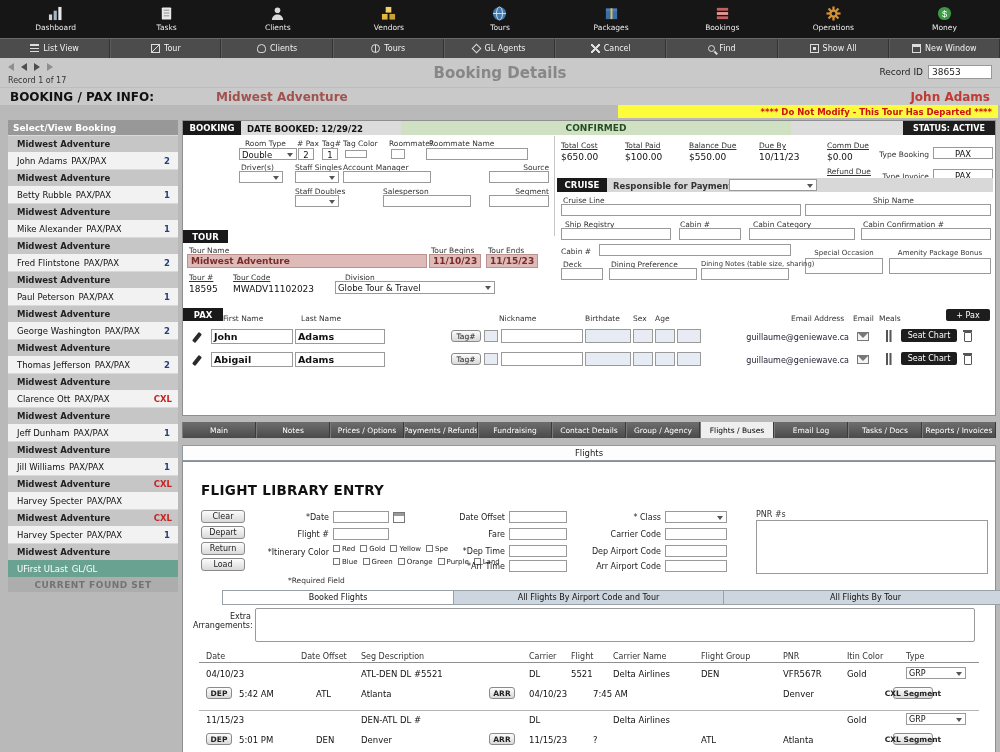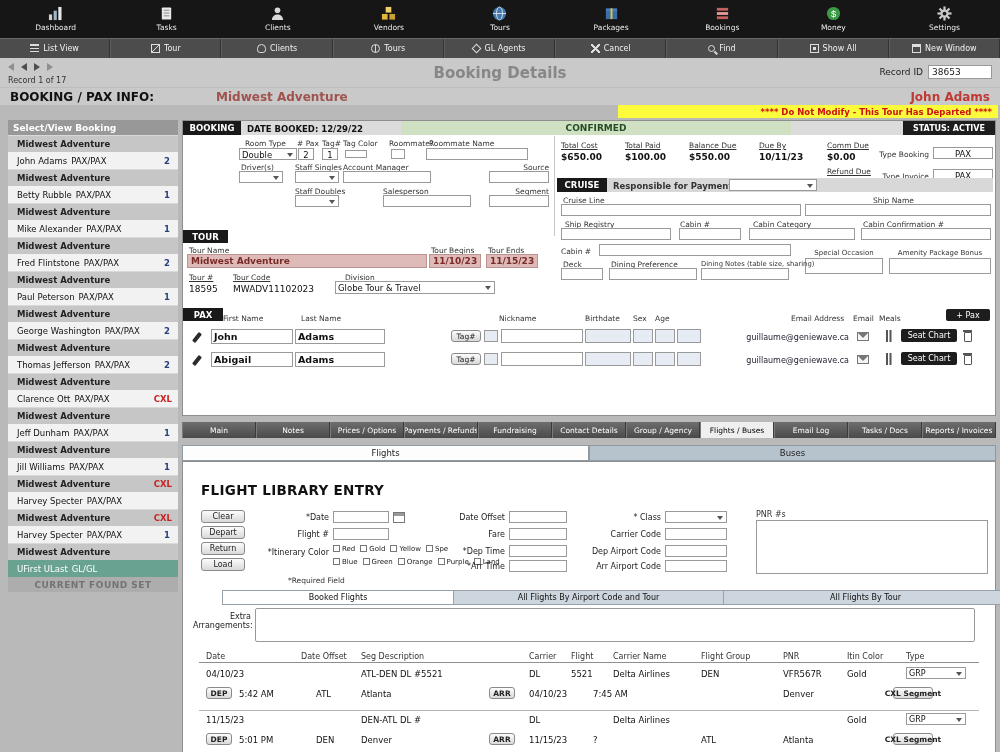--- a/index.html
+++ b/index.html
@@ -67,21 +67,21 @@
   
   .panel { background:#fff; border:1px solid #8f8f8f; }
   .blktab { position:absolute; background:#191919; color:#fff; font-weight:bold; font-size:8.5px; display:flex; align-items:center; justify-content:center; }
   .lbl { position:absolute; font-size:7.5px; color:#333; white-space:nowrap; }
   .lbl.u { text-decoration:underline; }
   .fld { position:absolute; background:#fff; border:1px solid #9a9a9a; font-size:8.5px; padding:1px 2px; white-space:nowrap; overflow:hidden; cursor:text; }
   .fld.ctr { text-align:center; }
   .tint { background:#e7ecf4; }
   .sel { position:absolute; background:#fff; border:1px solid #9a9a9a; font-size:8.5px; padding:1px 12px 1px 2px; white-space:nowrap; overflow:hidden; cursor:pointer; }
   .sel::after { content:""; position:absolute; right:3px; top:4px; border:3px solid transparent; border-top:4px solid #555; }
-  .val { position:absolute; font-size:9px; font-weight:bold; white-space:nowrap; }
+  .val { position:absolute; font-size:9px; font-weight:normal; white-space:nowrap; }
   .gbtn { background:linear-gradient(#fcfcfc,#d9d9d9); border:1px solid #8a8a8a; border-radius:3px; font-size:8px; color:#222; display:flex; align-items:center; justify-content:center; cursor:pointer; white-space:nowrap; }
   .bbtn { background:#1d1d1d; color:#fff; border-radius:2px; font-size:8px; display:flex; align-items:center; justify-content:center; cursor:pointer; }
   .swatch { position:absolute; border:1px solid #999; background:#fff; }
   .vdiv { position:absolute; border-left:1px solid #c6c6c6; }
 
   
   .booking-panel { position:relative; height:296px; margin-top:2px; }
   .strip-band { position:absolute; left:0; top:0; right:0; height:14px; background:#dcdcdc; }
   .date-booked { position:absolute; left:64px; top:3px; font-size:8.5px; font-weight:bold; }
   .confirmed { position:absolute; left:218px; top:0; width:390px; height:14px; background:#cfe0c3; color:#234d23; font-weight:bold; font-size:9px; display:flex; align-items:center; justify-content:center; }
@@ -214,38 +214,38 @@
           <rect x="2" y="2" width="12" height="3" fill="#c2605e"></rect>
           <rect x="2" y="6.5" width="12" height="3" fill="#e49a98"></rect>
           <rect x="2" y="11" width="12" height="3" fill="#c2605e"></rect>
         </svg>
       </span>
     <span>Bookings</span>
   </div>
   <div class="app-item">
     <span>
         <svg viewBox="0 0 16 16">
+          <rect x="6.8" y="0.5" width="2.4" height="15" fill="#d89030"></rect>
+          <rect x="0.5" y="6.8" width="15" height="2.4" fill="#d89030"></rect>
+          <rect x="6.8" y="0.5" width="2.4" height="15" fill="#d89030" transform="rotate(45 8 8)"></rect>
+          <rect x="0.5" y="6.8" width="15" height="2.4" fill="#d89030" transform="rotate(45 8 8)"></rect>
+          <circle cx="8" cy="8" r="4.4" fill="#d89030"></circle>
+          <circle cx="8" cy="8" r="2" fill="#161616"></circle>
+        </svg>
+      </span>
+    <span>Operations</span>
+  </div>
+  <div class="app-item">
+    <span>
+        <svg viewBox="0 0 16 16">
           <circle cx="8" cy="8" r="7" fill="#3a9a45"></circle>
           <text x="8" y="11.5" font-size="10" fill="#fff" text-anchor="middle" font-family="sans-serif">$</text>
         </svg>
       </span>
     <span>Money</span>
-  </div>
-  <div class="app-item">
-    <span>
-        <svg viewBox="0 0 16 16">
-          <rect x="6.8" y="0.5" width="2.4" height="15" fill="#c9c9c9"></rect>
-          <rect x="0.5" y="6.8" width="15" height="2.4" fill="#c9c9c9"></rect>
-          <rect x="6.8" y="0.5" width="2.4" height="15" fill="#c9c9c9" transform="rotate(45 8 8)"></rect>
-          <rect x="0.5" y="6.8" width="15" height="2.4" fill="#c9c9c9" transform="rotate(45 8 8)"></rect>
-          <circle cx="8" cy="8" r="4.4" fill="#c9c9c9"></circle>
-          <circle cx="8" cy="8" r="2" fill="#161616"></circle>
-        </svg>
-      </span>
-    <span>Settings</span>
   </div>
 </header>
 
 <div class="toolbar">
   <div class="tbtn">
       <span class="mi mi-list"></span>
       <span>List View</span>
     </div>
   <div class="tbtn">
       <span class="mi mi-map"></span>
@@ -708,23 +708,20 @@
         <div class="tab">
           <span>Reports / Invoices</span>
         </div>
       </nav>
 
     <div class="subtabs">
 
     <div class="subtab active">
           <span>Flights</span>
         </div>
-        <div class="subtab">
-          <span>Buses</span>
-        </div>
       </div>
 
     <section class="flight-panel">
       <div class="fl-title">FLIGHT LIBRARY ENTRY</div>
 
       <div class="fl-btns">
 
       <div class="gbtn">Clear</div>
           <div class="gbtn">Depart</div>
           <div class="gbtn">Return</div>

